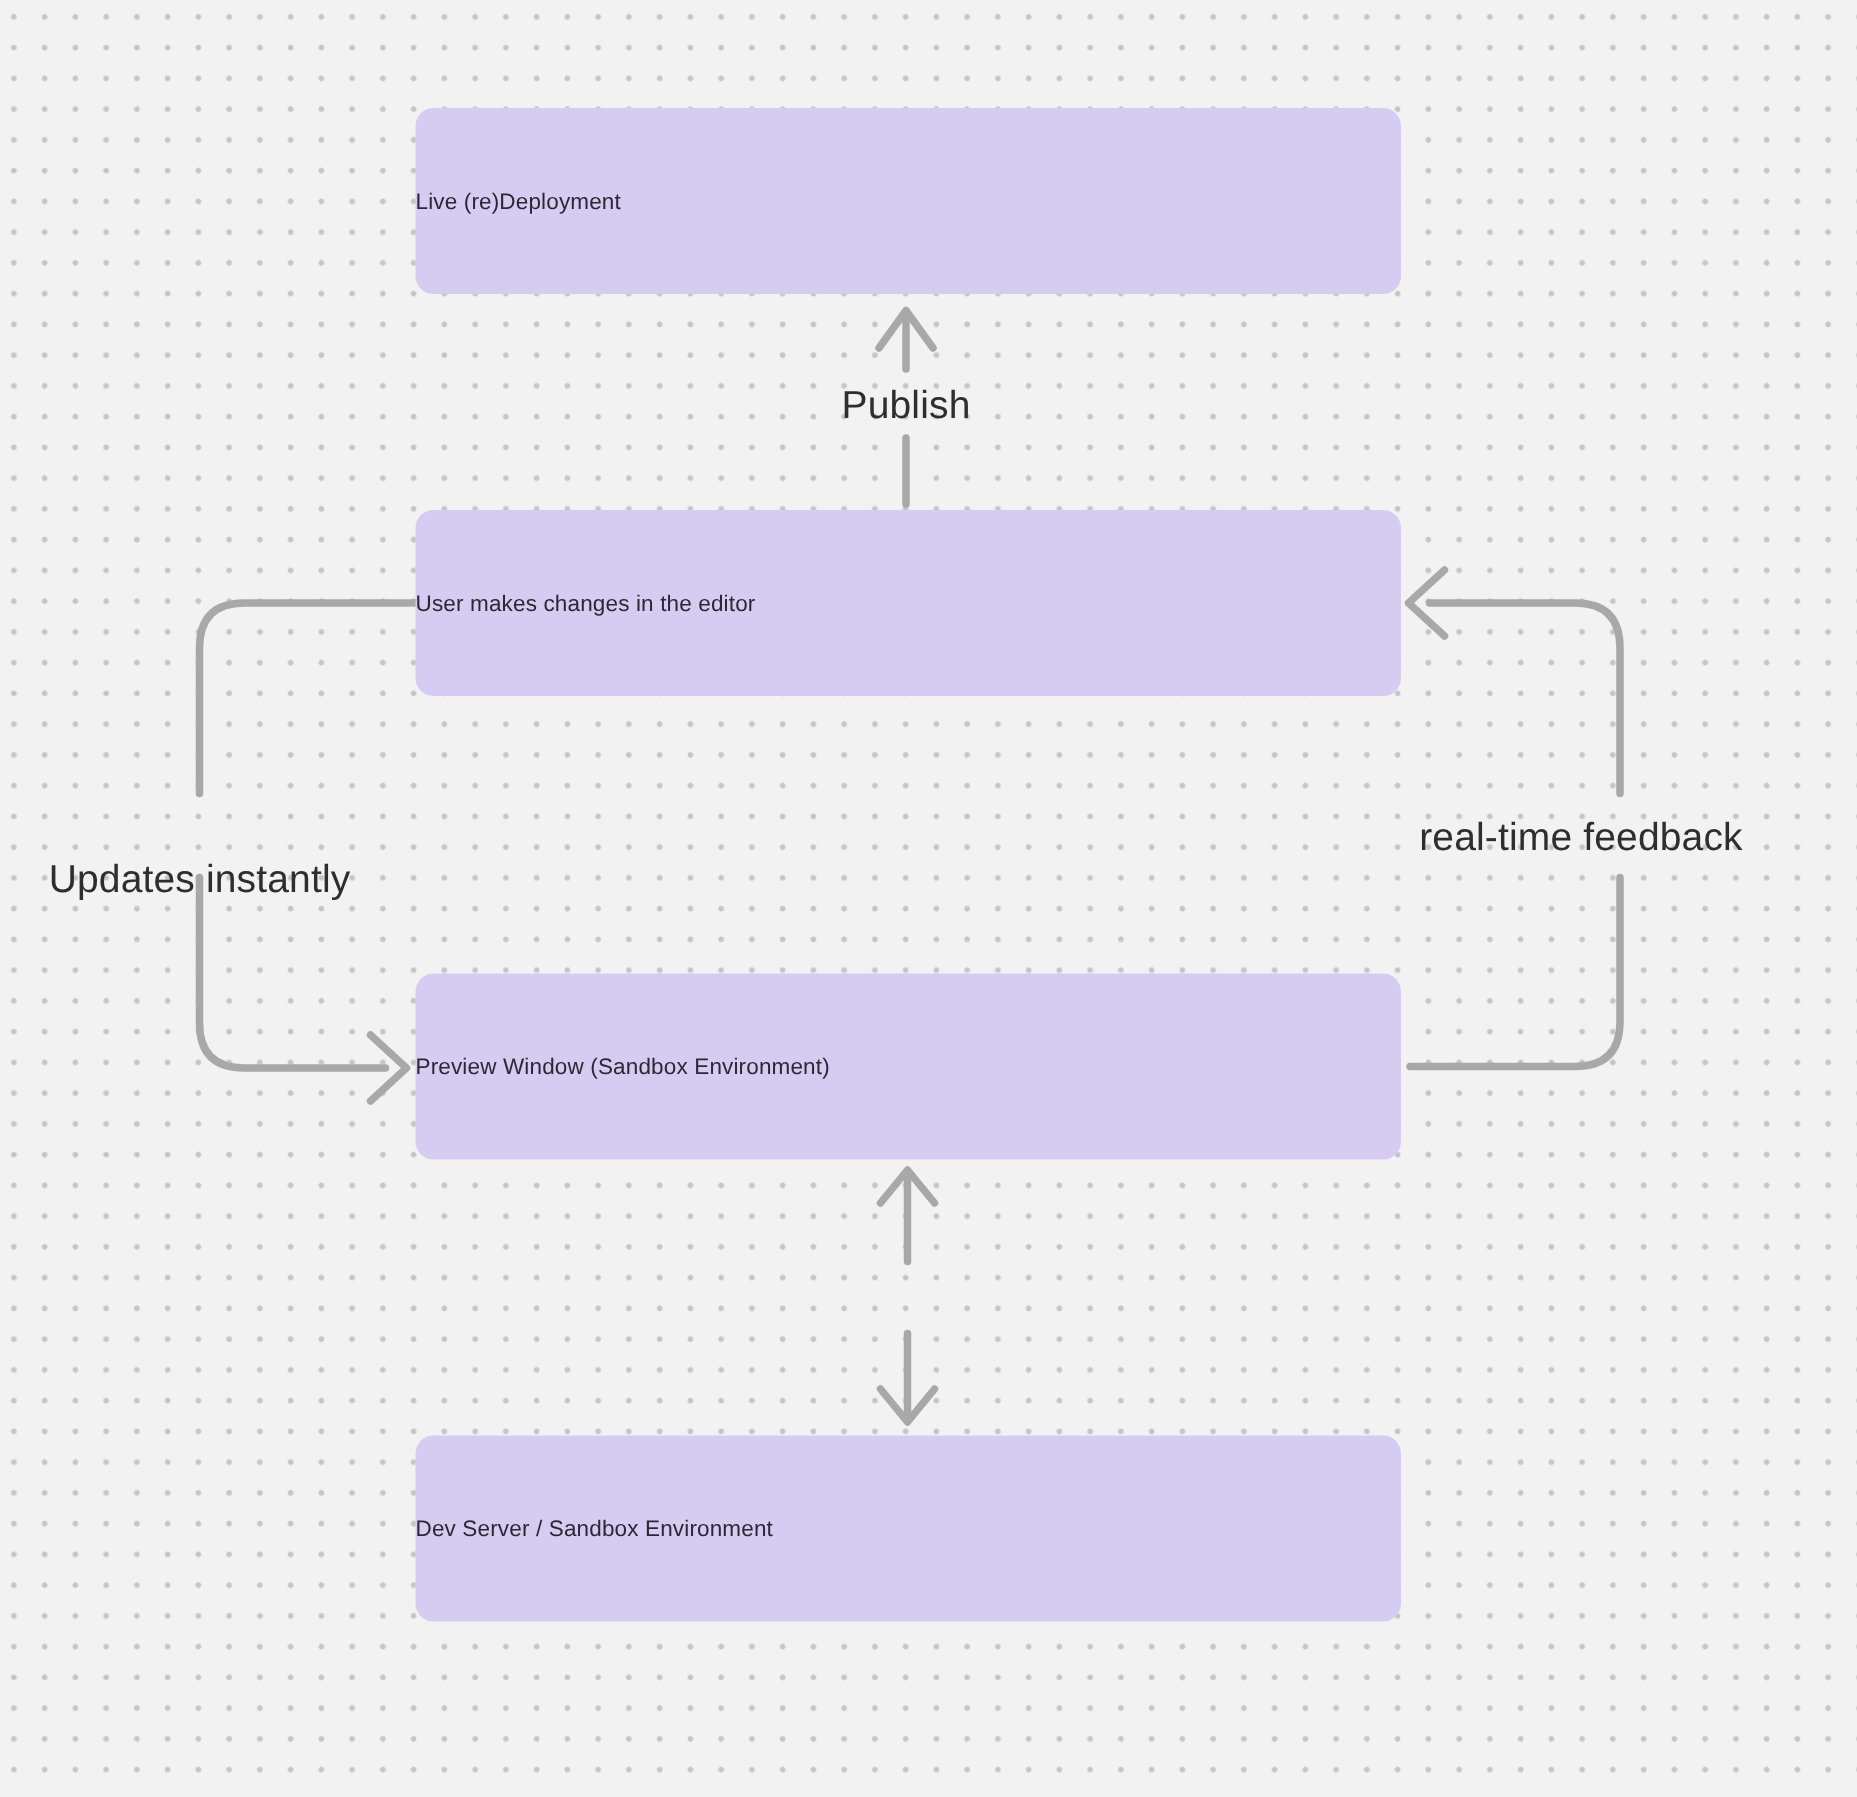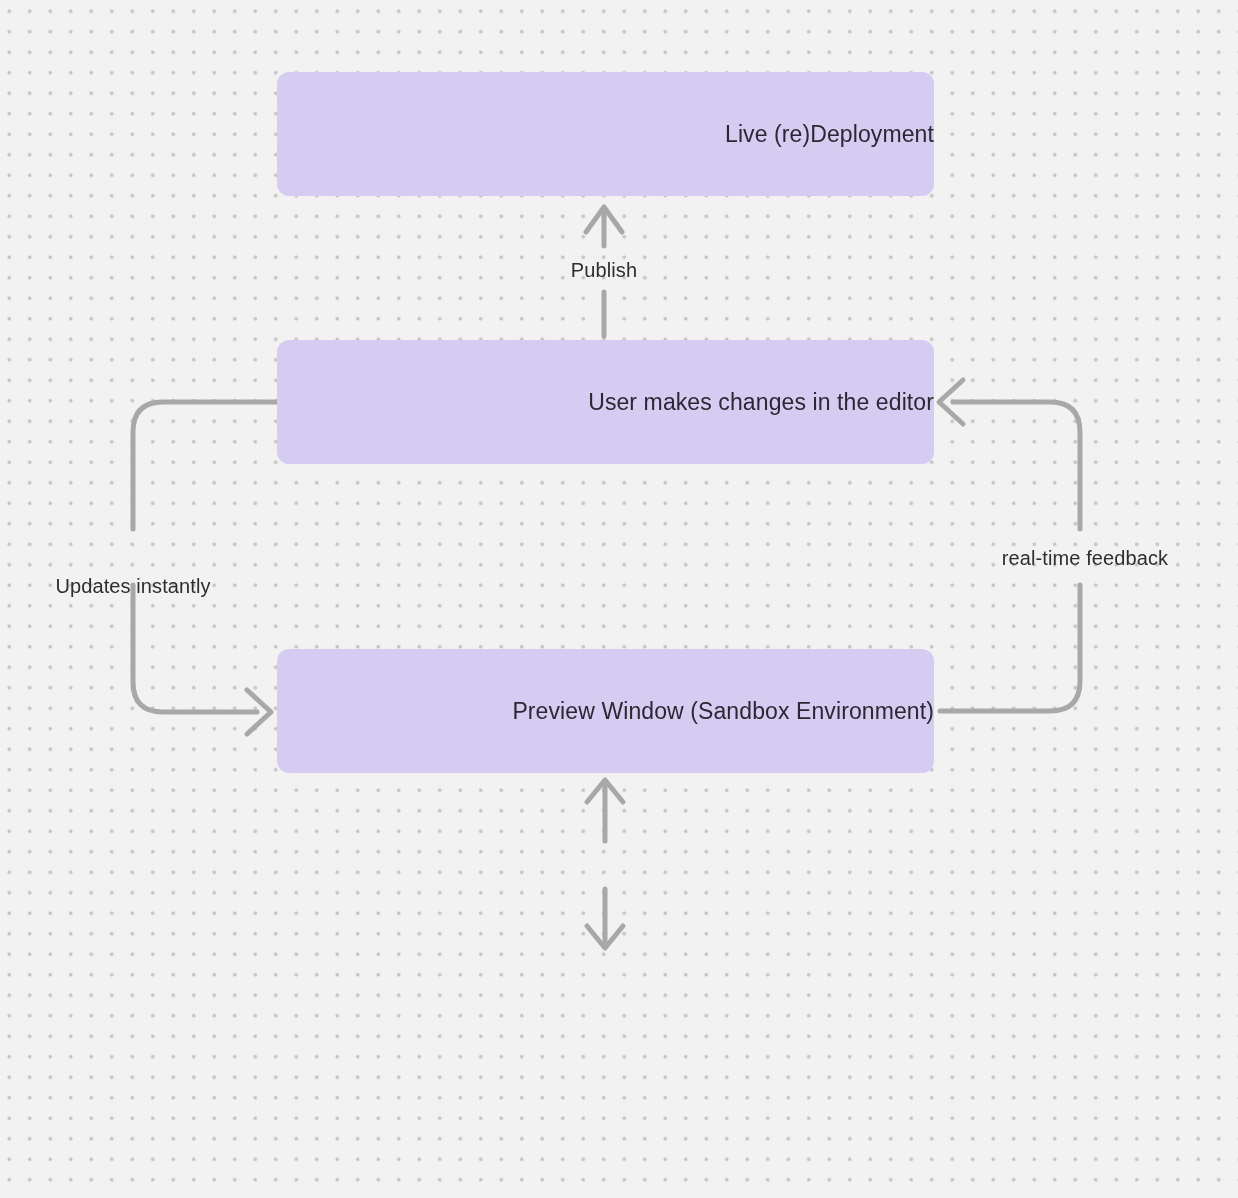--- a/index.html
+++ b/index.html
@@ -40,41 +40,41 @@
   }
   .node{
     position:absolute;
     left:277px;
     width:657px;
     height:124px;
     background:var(--node-fill);
     border-radius:12px;
     display:flex;
     align-items:center;
-    justify-content:flex-end;
+    justify-content:flex-start;
     color:var(--node-text);
-    font-size:23px;
+    font-size:15px;
     letter-spacing:0.1px;
     text-align:center;
   }
   .node-1{top:72px;}
   .node-2{top:340px;}
   .node-3{top:649px;}
   .node-4{top:957px;}
   .edge-label{
     position:absolute;
     transform:translate(-50%,-50%);
     color:var(--label-text);
-    font-size:20px;
+    font-size:26px;
     letter-spacing:0.1px;
     white-space:nowrap;
   }
   .lbl-publish{left:604px;top:270px;}
   .lbl-updates{left:133px;top:586px;}
-  .lbl-feedback{left:1085px;top:558px;text-align:right;}
+  .lbl-feedback{left:1054px;top:558px;text-align:right;}
   .lbl-spunup{left:606px;top:867px;}
 </style>
 </head>
 <body>
 
 <div class="canvas">
 
   <svg class="arrow-layer" viewBox="0 0 1238 1198" xmlns="http://www.w3.org/2000/svg">
 
     <g>
@@ -108,18 +108,21 @@
   </div>
 
   <div class="node node-2">
     <span>User makes changes in the editor</span>
   </div>
 
   <div class="node node-3">
     <span>Preview Window (Sandbox Environment)</span>
   </div>
 
+  <div class="node node-4">
+    <span>Dev Server / Sandbox Environment</span>
+  </div>
 
   <div class="edge-label lbl-publish">Publish</div>
   <div class="edge-label lbl-updates">Updates instantly</div>
   <div class="edge-label lbl-feedback">real-time feedback</div>
 
 </div>
 
 </body></html>

